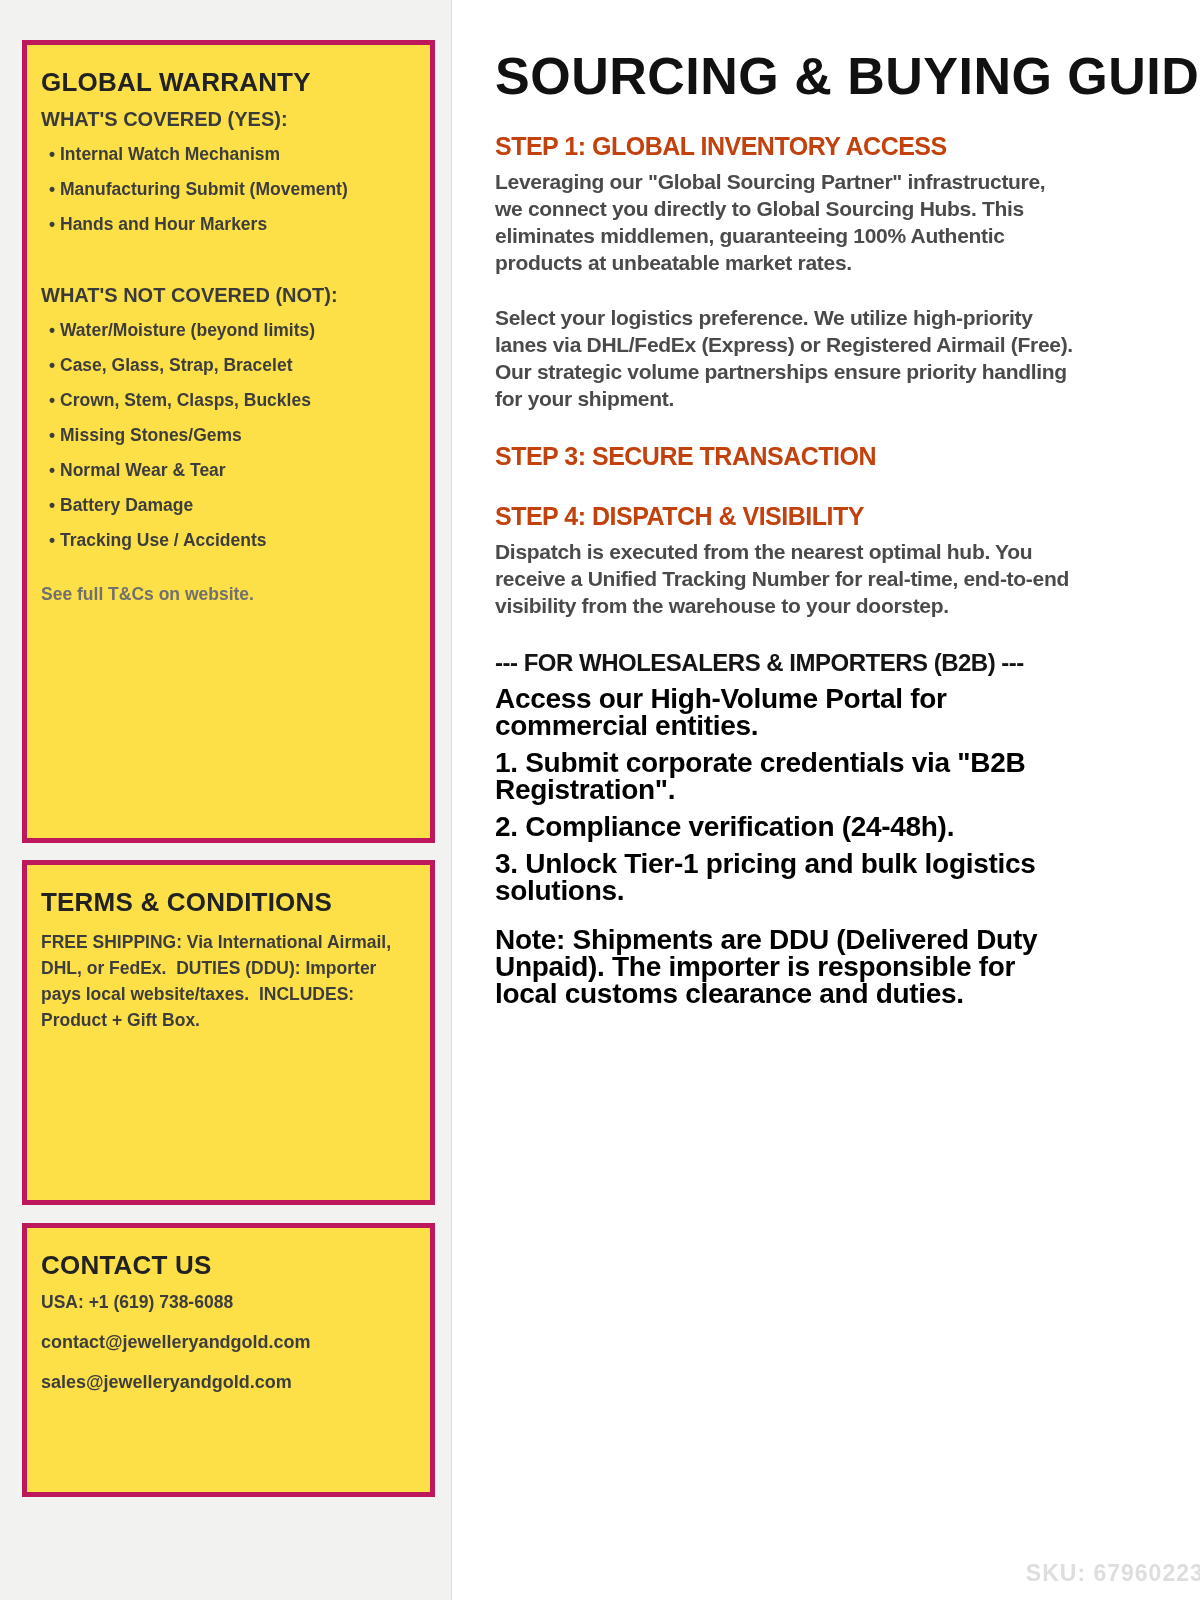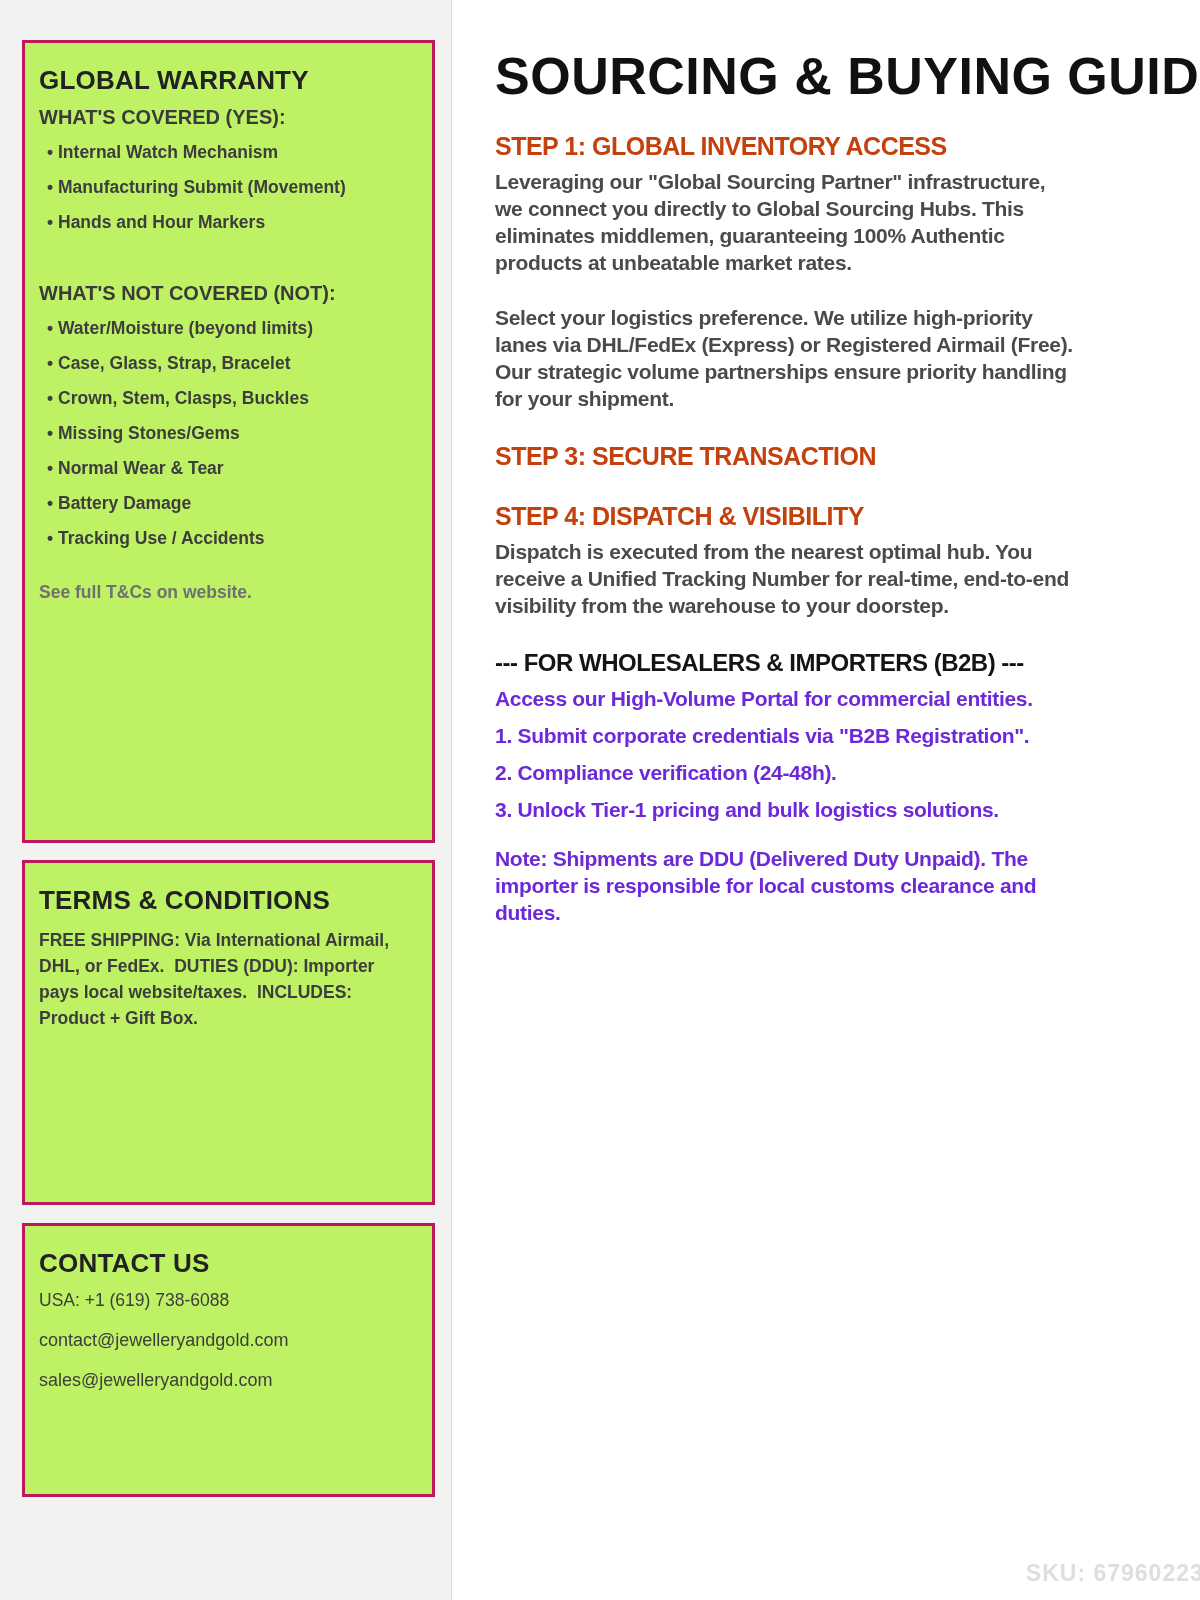--- a/index.html
+++ b/index.html
@@ -20,22 +20,22 @@
   .sidebar {
     width: 452px;
     height: 1600px;
     background: #f2f2f1;
     border-right: 1px solid #dcdcda;
     flex: none;
   }
   .side-box {
     margin-left: 22px;
     width: 413px;
-    background: #bef264;
-    border: 3px solid #be185d;
+    background: #fde047;
+    border: 5px solid #be185d;
     padding: 22px 18px 0 14px;
   }
   .box-warranty { margin-top: 40px; height: 803px; }
   .box-terms    { margin-top: 17px; height: 345px; }
   .box-contact  { margin-top: 18px; height: 274px; }
   .side-title {
     font-size: 26px;
     font-weight: 800;
     color: #222222;
     letter-spacing: 0.2px;
@@ -69,21 +69,21 @@
   .side-body {
     margin-top: 12px;
     font-size: 17.5px;
     font-weight: 700;
     color: #3d3d3d;
     line-height: 26px;
     white-space: pre-wrap;
   }
   .contact-line {
     font-size: 18px;
-    font-weight: 400;
+    font-weight: 700;
     color: #3d3d3d;
     line-height: 20px;
   }
   .contact-line.first { margin-top: 12px; font-size: 17.5px; }
   .contact-line + .contact-line { margin-top: 20px; }
   
   .main {
     flex: 1;
     padding: 52px 55px 0 43px;
     position: relative;
@@ -119,23 +119,23 @@
     margin-top: 28px;
     font-size: 24px;
     font-weight: 700;
     color: #141414;
     letter-spacing: -0.5px;
     line-height: 32px;
   }
   .b2b-para {
     margin-top: 6px;
     width: 580px;
-    font-size: 21px;
+    font-size: 28px;
     font-weight: 600;
-    color: #6d28d9;
+    color: #000000;
     letter-spacing: -0.3px;
     line-height: 27px;
   }
   .b2b-item { margin-top: 10px; }
   .b2b-note { margin-top: 22px; }
   .sku {
     position: absolute;
     top: 1560px;
     right: -12px;
     font-size: 23px;

